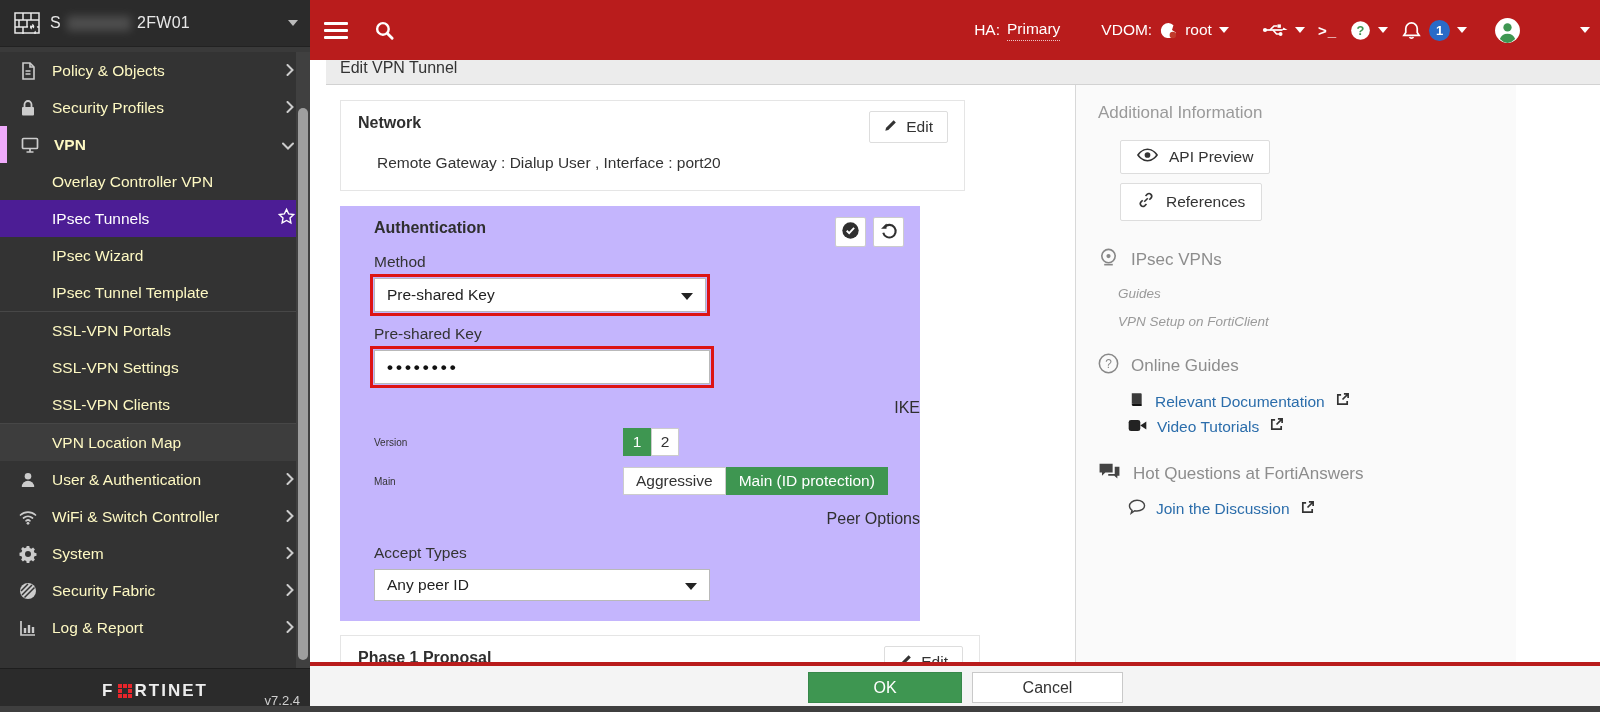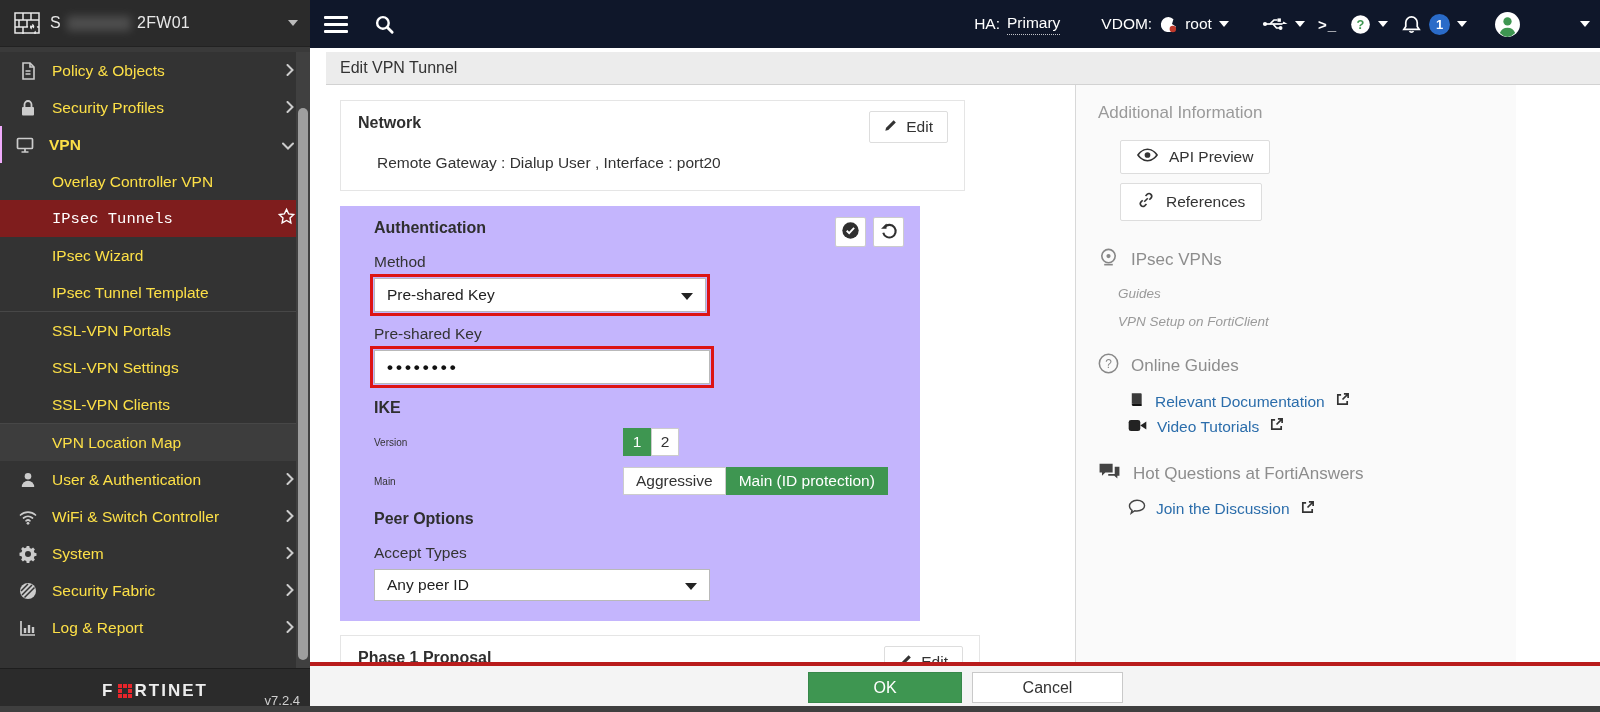--- a/index.html
+++ b/index.html
@@ -1,22 +1,22 @@
 <!DOCTYPE html>
 <html><head>
 <meta charset="utf-8">
 <style>
   * { margin:0; padding:0; box-sizing:border-box; }
   html,body { width:1600px; height:712px; overflow:hidden; background:#fff;
     font-family:"Liberation Sans","DejaVu Sans",sans-serif; color:#333; }
   .app { position:relative; width:1600px; height:712px; }
 
   
-  .topbar { position:absolute; left:310px; top:0; width:1290px; height:48px;
-    background:#0f172a; display:flex; align-items:center; color:#fff; z-index:4; }
+  .topbar { position:absolute; left:310px; top:0; width:1290px; height:60px;
+    background:#b91c1c; display:flex; align-items:center; color:#fff; z-index:4; }
   .tb-left { display:flex; align-items:center; gap:26px; padding-left:14px; }
   .hamburger { width:24px; cursor:pointer; }
   .hamburger div { height:3px; background:#fff; margin:4px 0; border-radius:1px; }
   .tb-icon { display:inline-flex; align-items:center; justify-content:center; }
   .tb-right { margin-left:auto; display:flex; align-items:center; gap:13px; padding-right:10px; font-size:15.5px; }
   .tb-group { display:flex; align-items:center; gap:7px; }
   .ha { margin-right:28px; }
   .ha .ha-val { border-bottom:1px dotted rgba(255,255,255,.75); padding-bottom:2px; }
   .vdom { margin-right:20px; }
   .caret-d { width:10px; height:6px; }
@@ -27,27 +27,27 @@
   
   .sidebar { position:absolute; left:0; top:0; width:310px; height:712px; background:#333; z-index:5; }
   .sb-header { height:46px; background:#2b2b2b; display:flex; align-items:center; padding:0 12px 0 14px;
     color:#e8e8e8; font-size:16px; cursor:pointer; }
   .sb-header .host { margin-left:10px; display:flex; align-items:center; gap:4px; letter-spacing:.3px; }
   .blurname { display:inline-block; width:64px; height:15px; margin:0 2px; border-radius:3px;
     background:#6a6a6a; filter:blur(4px); opacity:.55; }
   .sb-header .caret-d path { fill:#bbb; }
   .sb-topdiv { height:6px; background:#3a3a3a; border-top:1px solid #222; }
   .sb-nav { position:absolute; top:52px; left:0; right:0; bottom:44px; overflow:hidden; }
-  .sb-item { height:37px; display:flex; align-items:center; color:#fde047; font-size:15.5px; cursor:pointer; }
+  .sb-item { height:37px; display:flex; align-items:center; color:#fef9c3; font-size:15.5px; cursor:pointer; }
   .sb-item .sb-ico { width:20px; height:20px; margin:0 14px 0 18px; flex:0 0 20px; }
   .sb-item.group .sb-chev { margin-left:auto; margin-right:16px; }
   .sb-item.sub { padding-left:52px; }
-  .sb-item.active-parent { border-left:2px solid #f0abfc; }
+  .sb-item.active-parent { border-left:7px solid #f0abfc; }
   .sb-item.active-parent .sb-ico { margin-left:13px; }
-  .sb-item.selected { background:#7f1d1d; color:#fff;font-family:Liberation Mono, monospace; }
+  .sb-item.selected { background:#4c1d95; color:#fff; }
   .sb-item.selected .star { margin-left:auto; margin-right:14px; }
   .sb-item.hovered { background:#3d3d3d; }
   .sb-div { height:1px; background:#474747; }
   .sb-scrollbar { position:absolute; right:0; top:52px; bottom:44px; width:14px; background:#404040; }
   .sb-thumb { position:absolute; right:2px; top:56px; width:10px; height:552px; background:#9e9e9e;
     border-radius:6px; cursor:pointer; }
   .sb-footer { position:absolute; left:0; right:0; bottom:0; height:44px; background:#2b2b2b;
     border-top:1px solid #1e1e1e; display:flex; align-items:center; justify-content:center; }
   .brand-logo { display:flex; align-items:center; gap:1px; color:#ededed; font-weight:bold;
     font-size:17px; letter-spacing:2px; }
@@ -79,21 +79,21 @@
   .tool-btn { width:31px; height:30px; background:#fff; border:1px solid #ccc; border-radius:2px;
     display:flex; align-items:center; justify-content:center; cursor:pointer; }
   .f-label { font-size:15.5px; color:#333; margin-top:16px; }
   .dd { margin-top:7px; width:332px; height:34px; background:#fff; border:1px solid #b9b9b9;
     display:flex; align-items:center; padding:0 12px; font-size:15.5px; color:#222; cursor:pointer; }
   .dd .dd-caret { margin-left:auto; }
   .dd.red-annot, .inp.red-annot { outline:3px solid #dd1414; outline-offset:1px; }
   .inp { margin-top:7px; width:336px; height:34px; background:#fff; border:1px solid #b9b9b9;
     display:flex; align-items:center; padding:0 12px; cursor:text; }
   .psk-dots { font-size:17px; letter-spacing:3px; color:#111; font-weight:bold; line-height:1; }
-  .sect-label { font-weight:bold; font-size:16px; color:#2f2f2f; margin-top:15px; }
+  .sect-label { font-weight:normal; font-size:16px; color:#2f2f2f; margin-top:15px;text-align:right; }
   .toggle-row { display:flex; align-items:center; margin-top:11px; }
   .toggle-row .t-label { width:249px; font-size:10px; }
   .seg { display:flex; }
   .seg-btn { height:28px; display:flex; align-items:center; justify-content:center; font-size:15.5px;
     background:#fff; border:1px solid #ccc; color:#333; padding:0 12px; cursor:pointer; }
   .seg-btn.sel { background:#3e9651; border-color:#3e9651; color:#fff; }
   .seg-btn.num { width:28px; padding:0; }
 
   .phase-card { width:640px; margin-top:14px; height:70px; }
 

